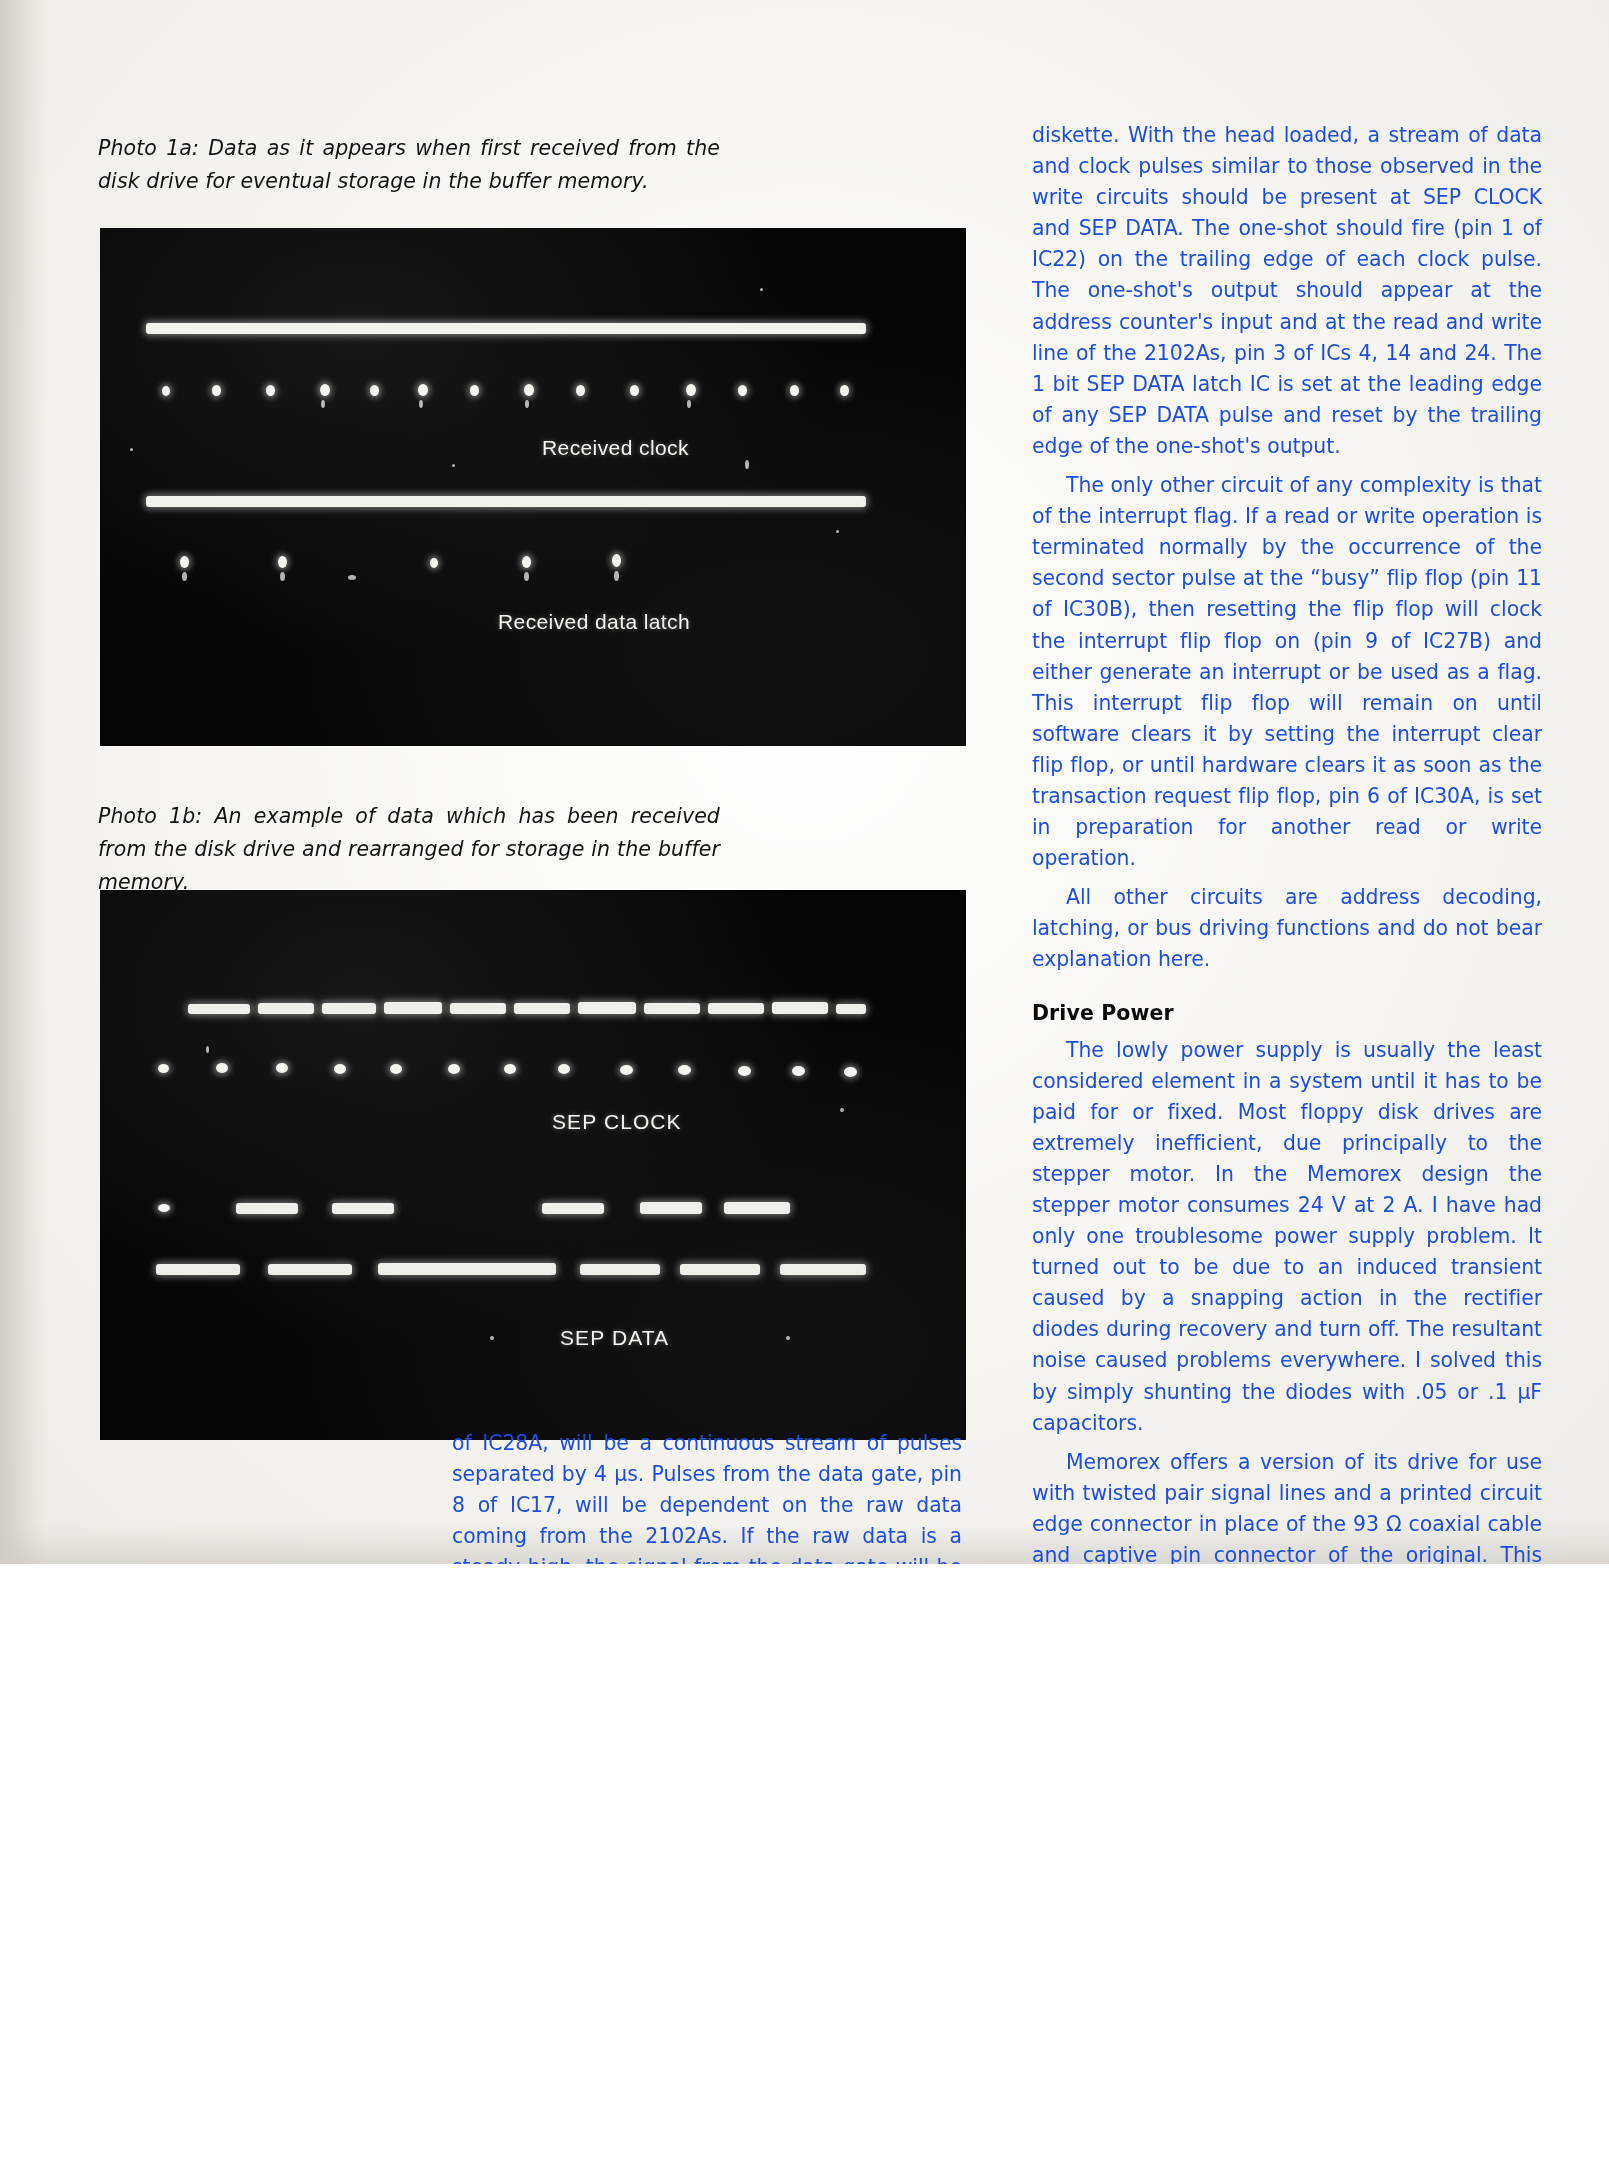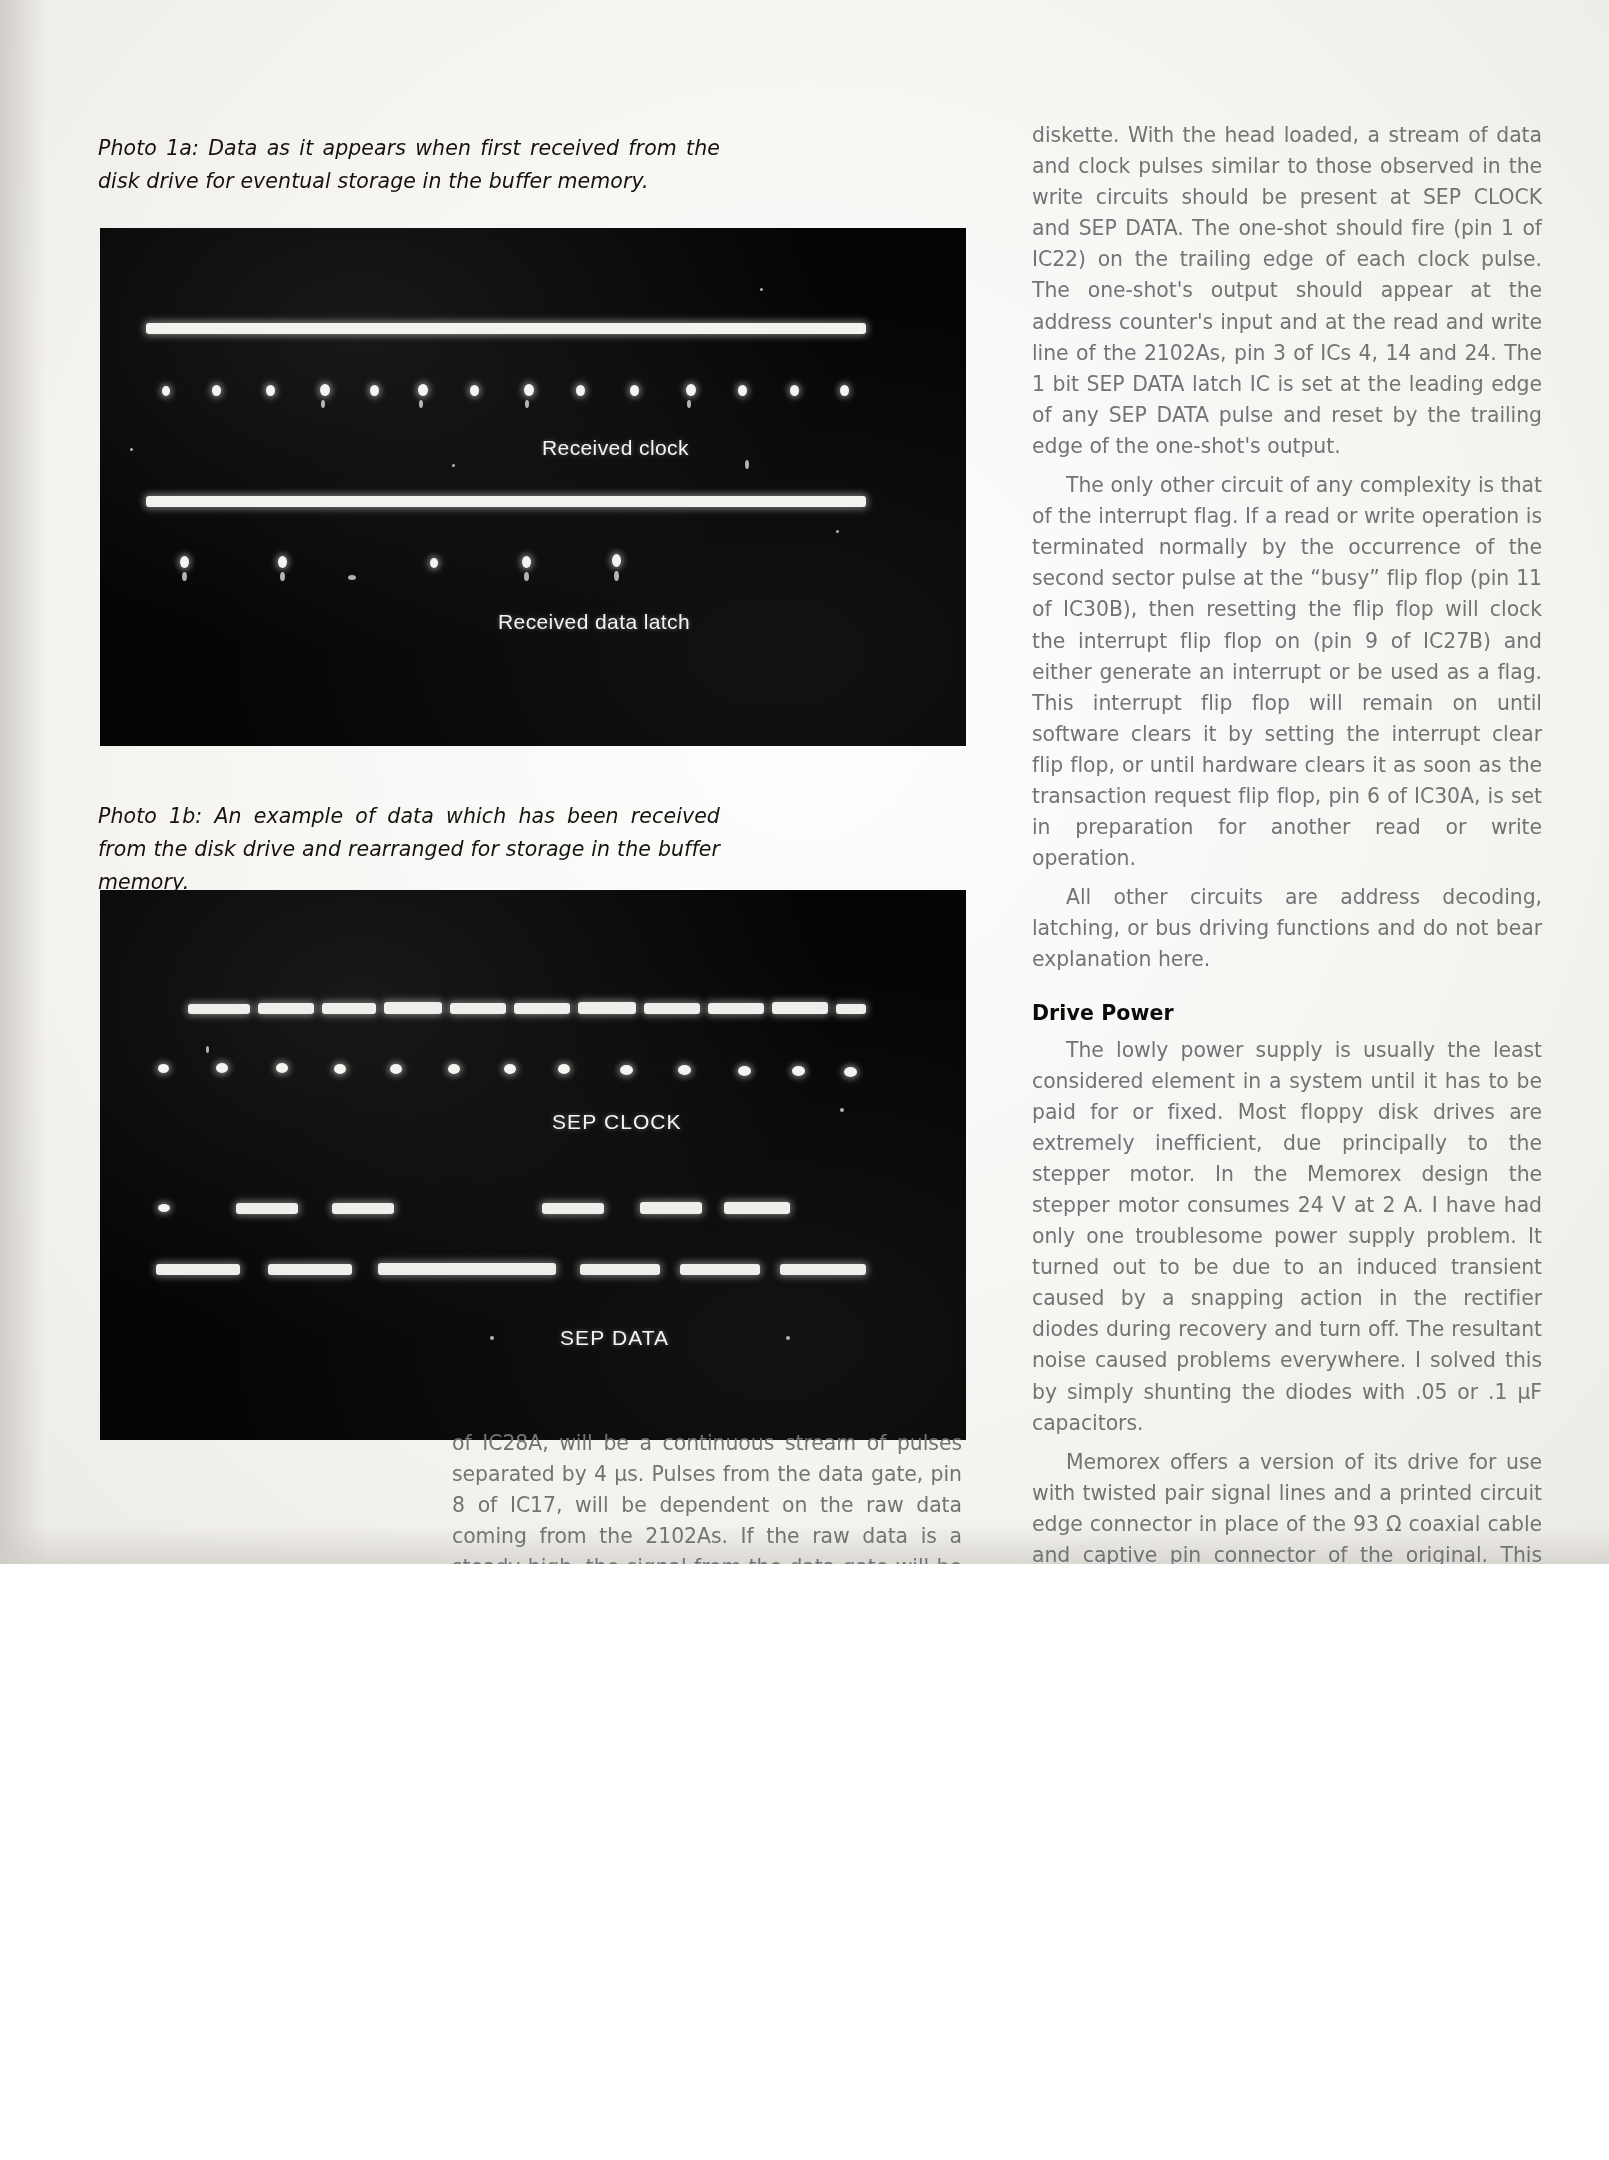--- a/index.html
+++ b/index.html
@@ -64,21 +64,21 @@
     line-height: 33px;
     color: #15120f;
     text-align: justify;
     letter-spacing: 0.1px;
     margin: 0;
   }
   .para {
     font-family: "DejaVu Sans", sans-serif;
     font-size: 20.4px;
     line-height: 31.1px;
-    color: #737373;
+    color: #1d4ed8;
     text-align: justify;
     margin: 0;
     text-indent: 34px;
     letter-spacing: -0.05px;
     word-spacing: 0.2px;
   }
   .para.noindent { text-indent: 0; }
   .para + .para { margin-top: 8px; }
 
   .heading {

